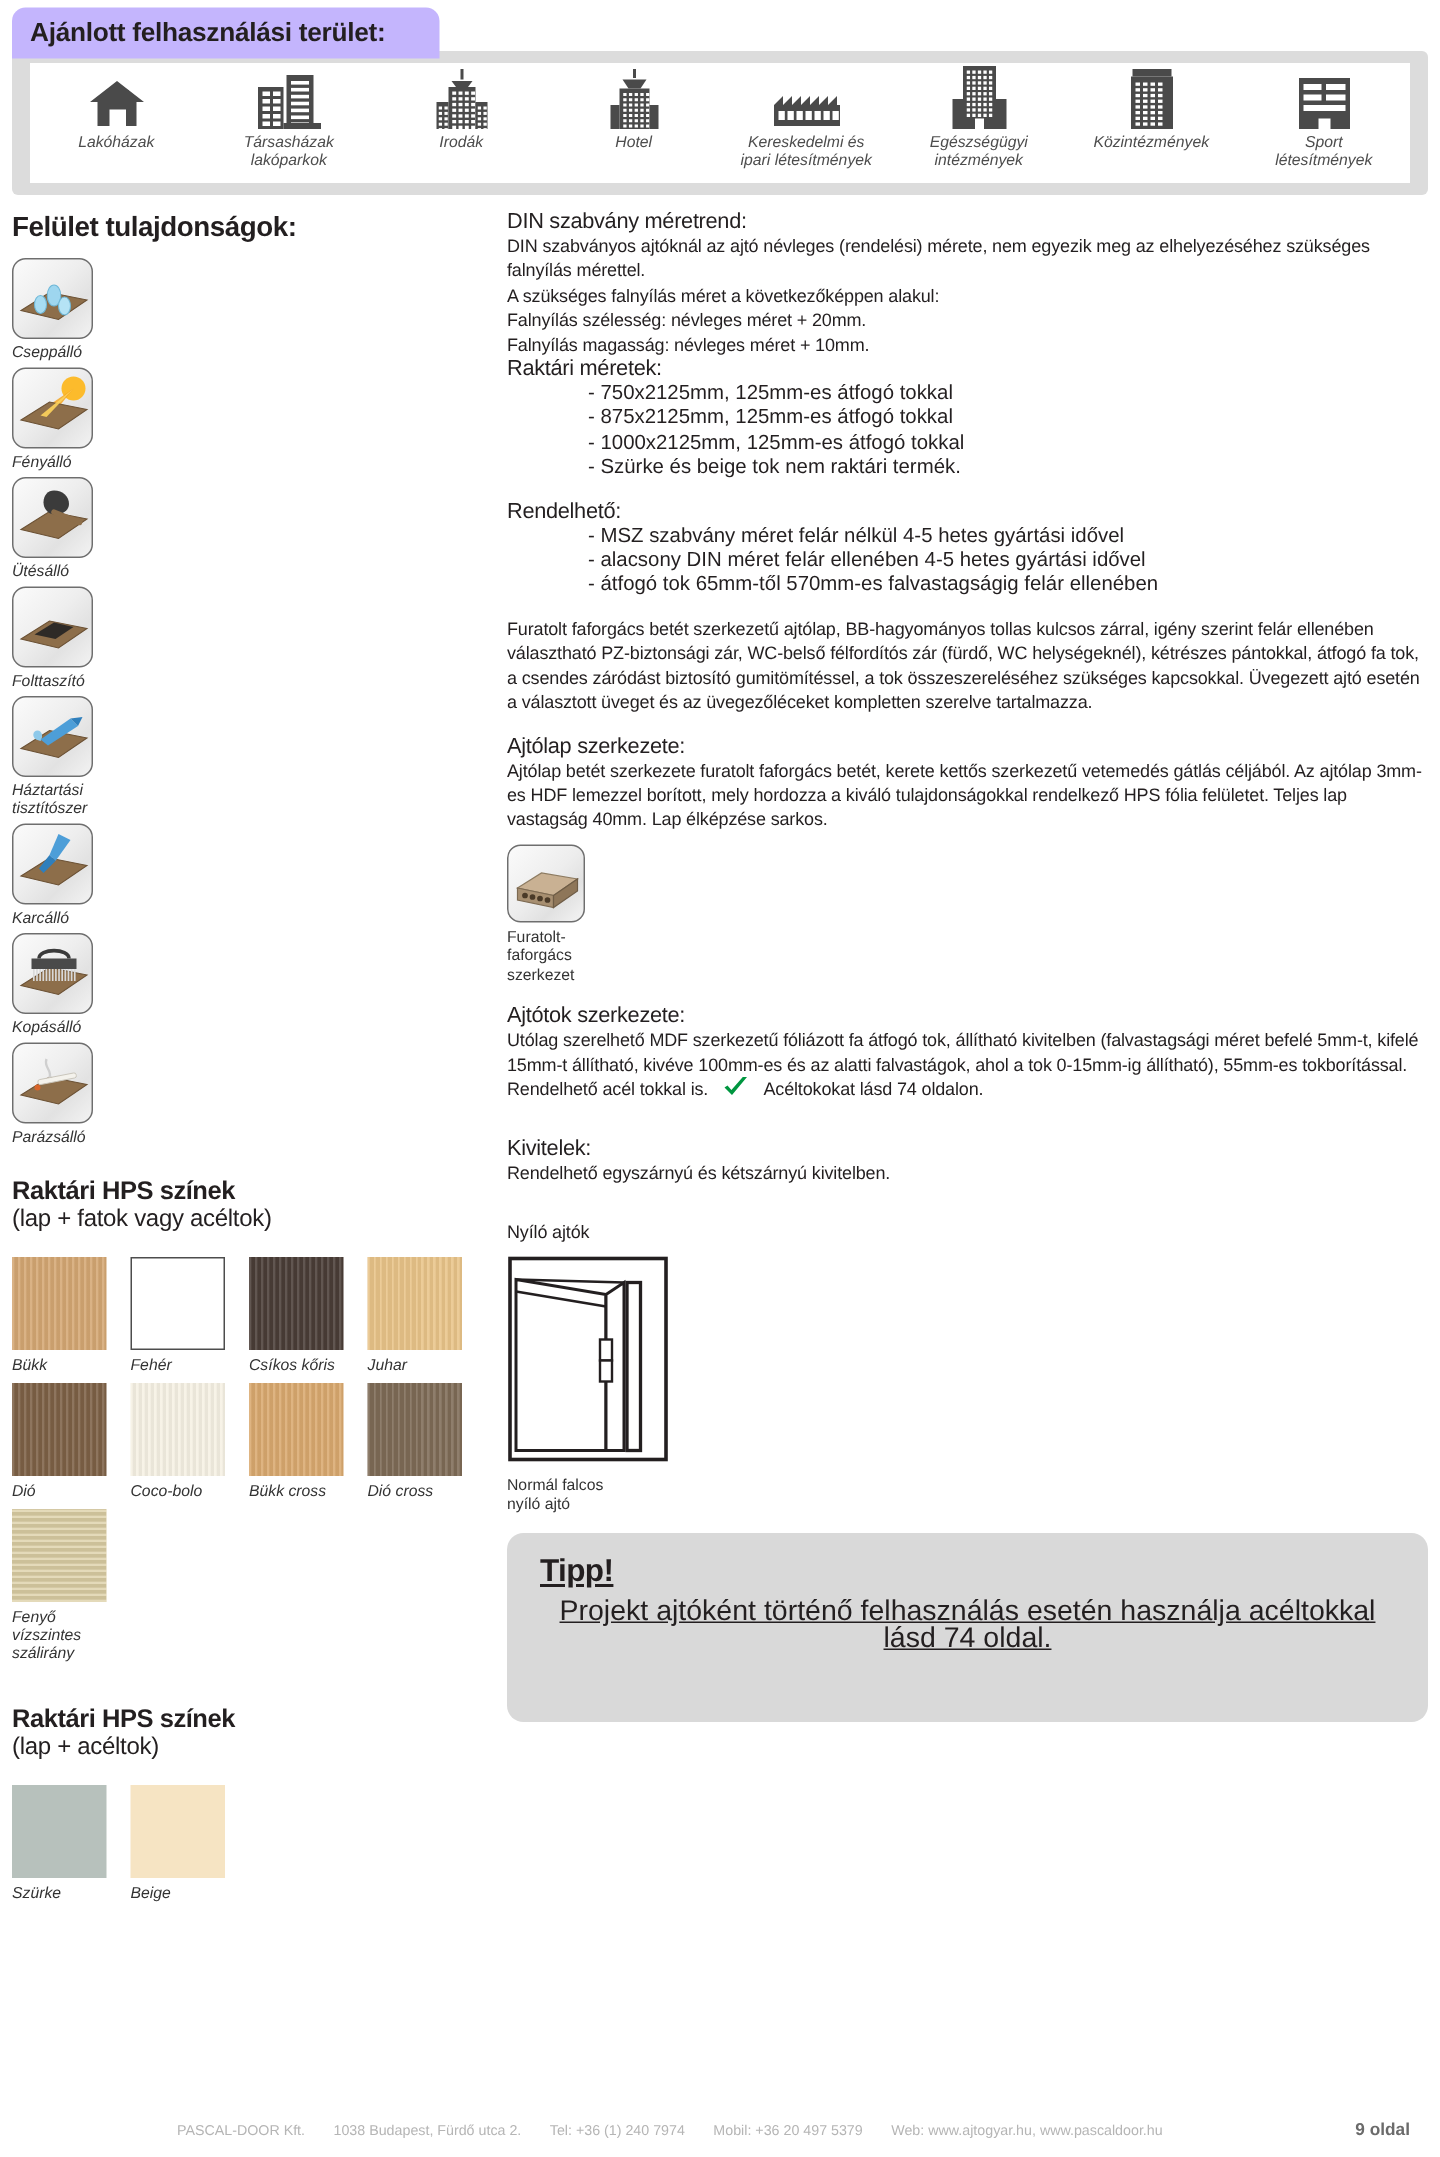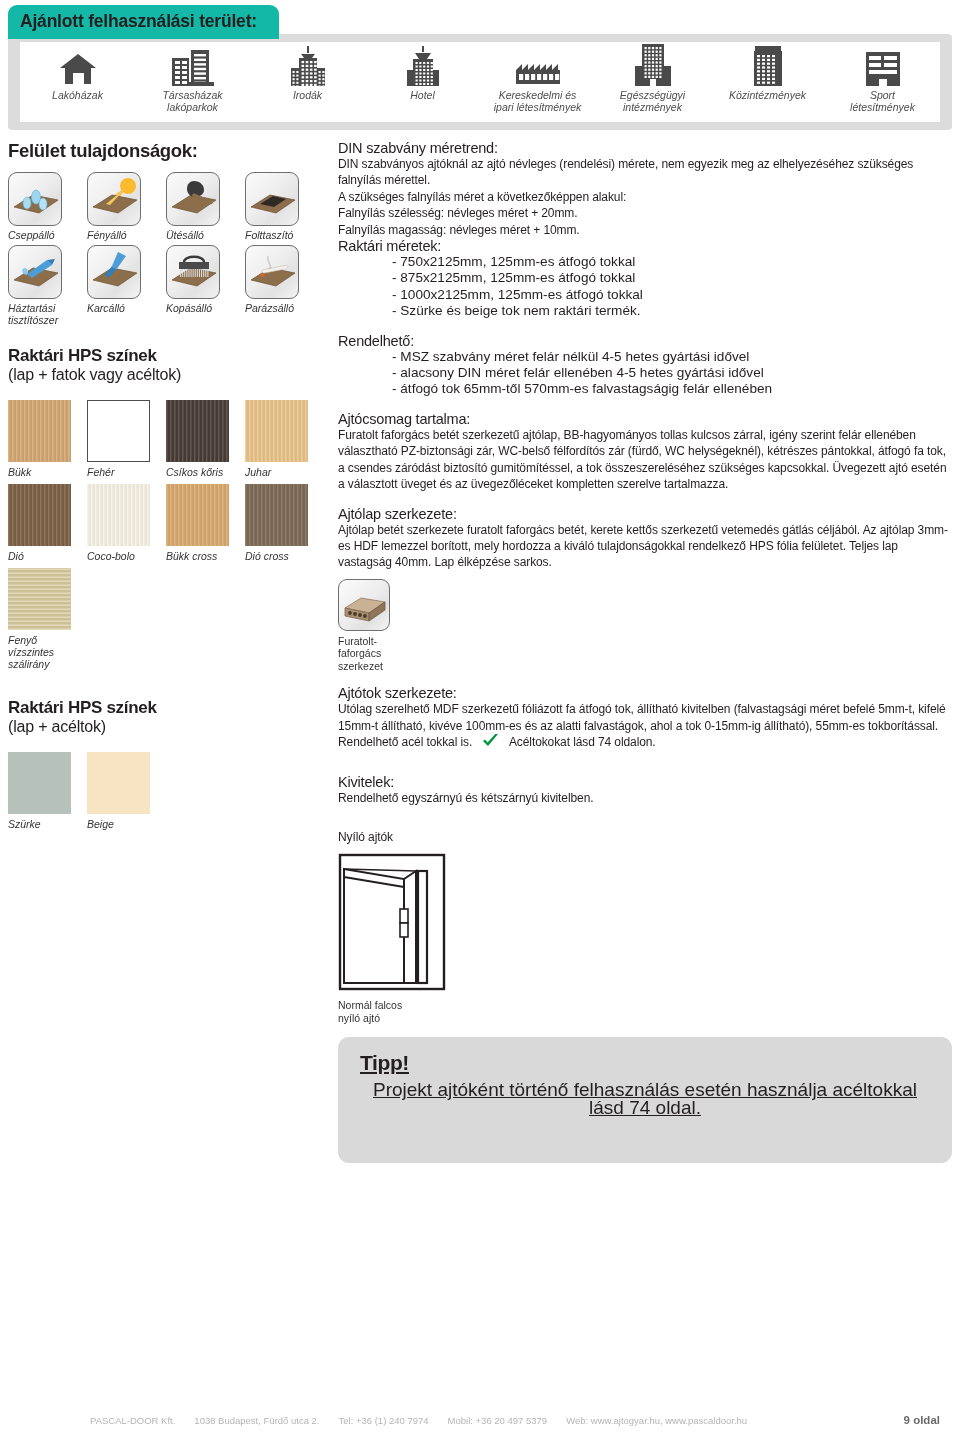--- a/index.html
+++ b/index.html
@@ -9,23 +9,23 @@
     font-family: "Liberation Sans", sans-serif;
     color: #231f20;
     position: relative;
     overflow: hidden;
   }
 
   
   #usage-header { position: relative; width: 960px; height: 140px; }
   .hdr-tab {
     position: absolute; left: 8px; top: 5px;
-    background: #14b8a6;
+    background: #c4b5fd;
     border-radius: 9px 9px 0 0;
-    padding: 6px 22px 7px 12px;
+    padding: 6px 36px 7px 12px;
     font-size: 17.5px; font-weight: bold; letter-spacing: -0.2px;
     color: #231f20;
     z-index: 3;
   }
   .hdr-band {
     position: absolute; left: 8px; top: 34px; width: 944px; height: 96px;
     background: #dcdcdc;
     border-radius: 4px;
   }
   .hdr-inner {
@@ -50,21 +50,21 @@
   #right-col { position: absolute; left: 338px; top: 0; width: 614px; }
 
   h2.sec-title {
     font-size: 18.5px; font-weight: bold; letter-spacing: -0.3px;
     margin-bottom: 10px;
   }
   h3.grp-title { font-size: 17px; font-weight: bold; letter-spacing: -0.3px; }
   .grp-sub { font-size: 16px; font-weight: normal; letter-spacing: -0.2px; margin-bottom: 8px; }
 
   
-  .prop-grid { display: flex; flex-wrap: wrap; width: 318px; }
+  .prop-grid { display: flex; flex-wrap: wrap; width: 318px; flex-direction: column; }
   .prop-cell { width: 79px; margin-bottom: 4px; }
   .prop-tile {
     width: 54px; height: 54px;
     border: 1.6px solid #6e6e6e; border-radius: 9px;
     background: linear-gradient(135deg,#fbfbfb 0%,#eeeeee 45%,#e2e2e2 70%,#f3f3f3 100%);
     position: relative; overflow: hidden;
   }
   .prop-label {
     font-size: 10.5px; font-style: italic; color: #333;
     line-height: 12px; margin-top: 3px; white-space: pre-line;
@@ -116,21 +116,21 @@
     padding: 14px 22px 46px 22px;
     text-decoration: underline;
   }
   #tipp-title { font-size: 21px; font-weight: bold; letter-spacing: -0.4px; margin-bottom: 6px; }
   #tipp-text { font-size: 19px; line-height: 18px; text-align: center; }
 
   
   #footer {
     position: absolute; left: 0; bottom: 12px; width: 960px;
     display: flex; align-items: baseline;
-    padding: 0 20px 0 90px;
+    padding: 0 20px 0 118px;
     font-size: 9.5px; color: #b5b5b5;
   }
   #footer .fspan { margin-right: 19px; white-space: nowrap; }
   #page-num { margin-left: auto; font-size: 11.5px; font-weight: bold; color: #6b6b6b; }
   .check-mark { display: inline-block; vertical-align: -2px; margin: 0 7px; }
 </style>
 </head>
 <body>
 
 <div id="usage-header">
@@ -604,21 +604,20 @@
     <div class="blk">
       <div class="rt-head">Rendelhető:</div>
       <div class="rt-list" id="orderable-list">
           <div>- MSZ szabvány méret felár nélkül 4-5 hetes gyártási idővel</div>
           <div>- alacsony DIN méret felár ellenében 4-5 hetes gyártási idővel</div>
           <div>- átfogó tok 65mm-től 570mm-es falvastagságig felár ellenében</div>
         </div>
     </div>
 
     <div class="blk">
-      <div class="rt-head">Ajtócsomag tartalma:</div>
       <div class="rt-body">Furatolt faforgács betét szerkezetű ajtólap, BB-hagyományos tollas kulcsos zárral, igény szerint felár ellenében választható PZ-biztonsági zár, WC-belső félfordítós zár (fürdő, WC helységeknél), kétrészes pántokkal, átfogó fa tok, a csendes záródást biztosító gumitömítéssel, a tok összeszereléséhez szükséges kapcsokkal. Üvegezett ajtó esetén a választott üveget és az üvegezőléceket kompletten szerelve tartalmazza.</div>
     </div>
 
     <div class="blk">
       <div class="rt-head">Ajtólap szerkezete:</div>
       <div class="rt-body">Ajtólap betét szerkezete furatolt faforgács betét, kerete kettős szerkezetű vetemedés gátlás céljából. Az ajtólap 3mm-es HDF lemezzel borított, mely hordozza a kiváló tulajdonságokkal rendelkező HPS fólia felületet.  Teljes lap vastagság 40mm. Lap élképzése sarkos.</div>
       <div style="margin-top:8px; width:70px;">
         <div class="fig-tile">
           <svg width="50" height="50" viewBox="0 0 50 50">
             <polygon points="6,28 22,18 46,22 30,33" fill="#c9b193" stroke="#8d7b61" stroke-width="0.8"></polygon>

